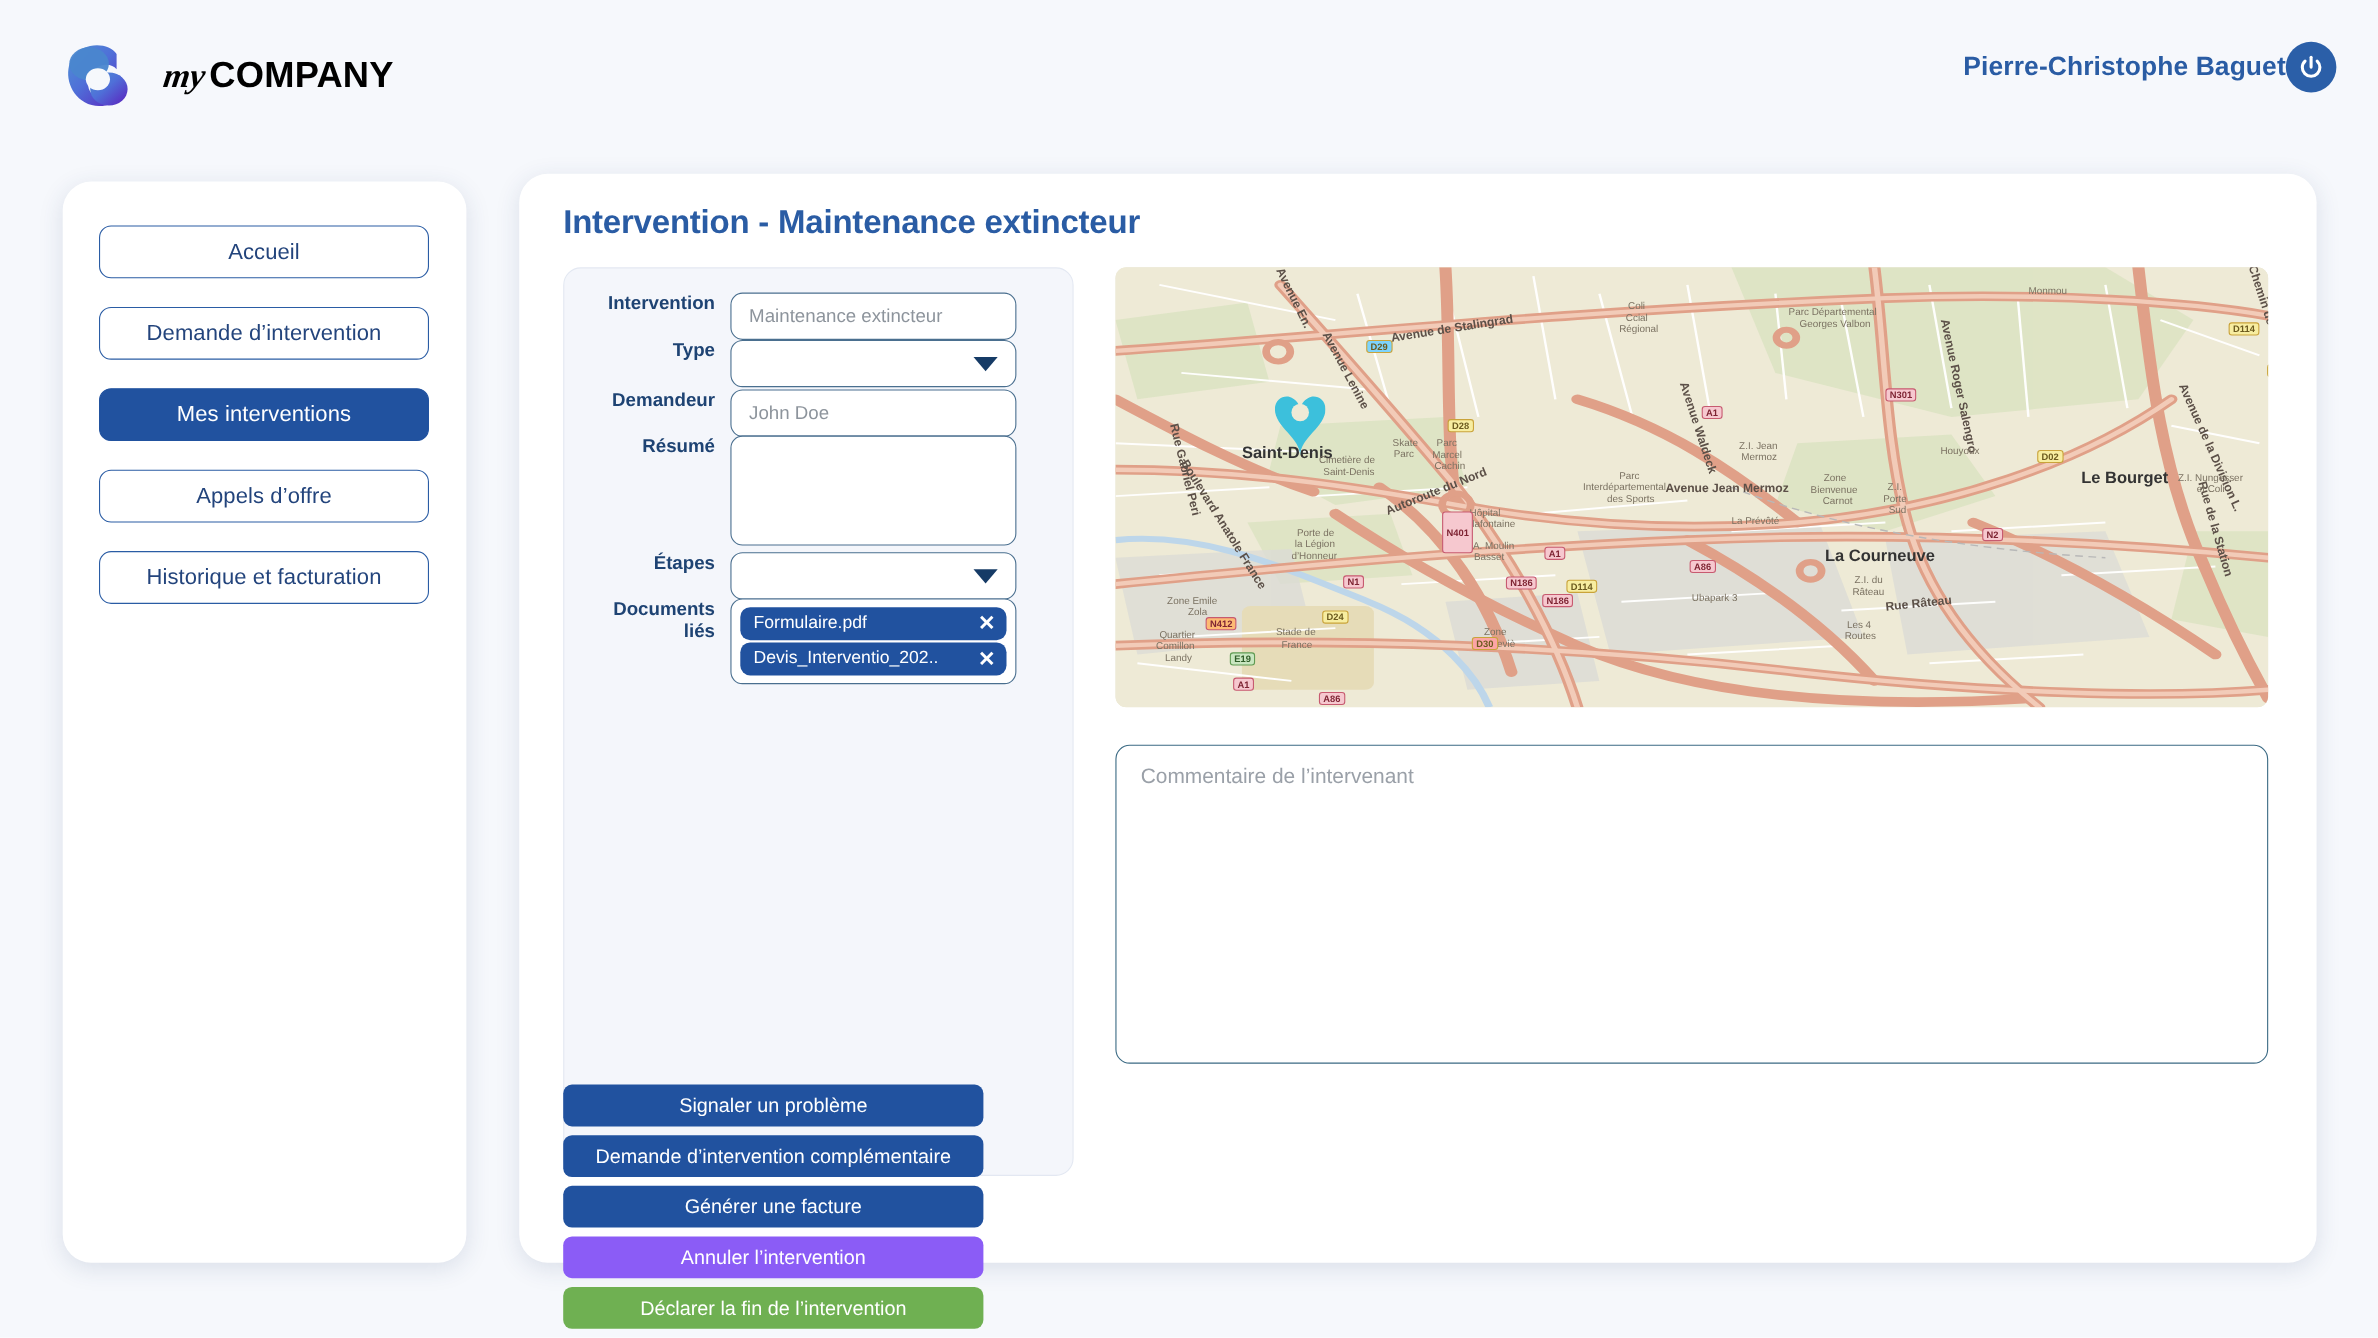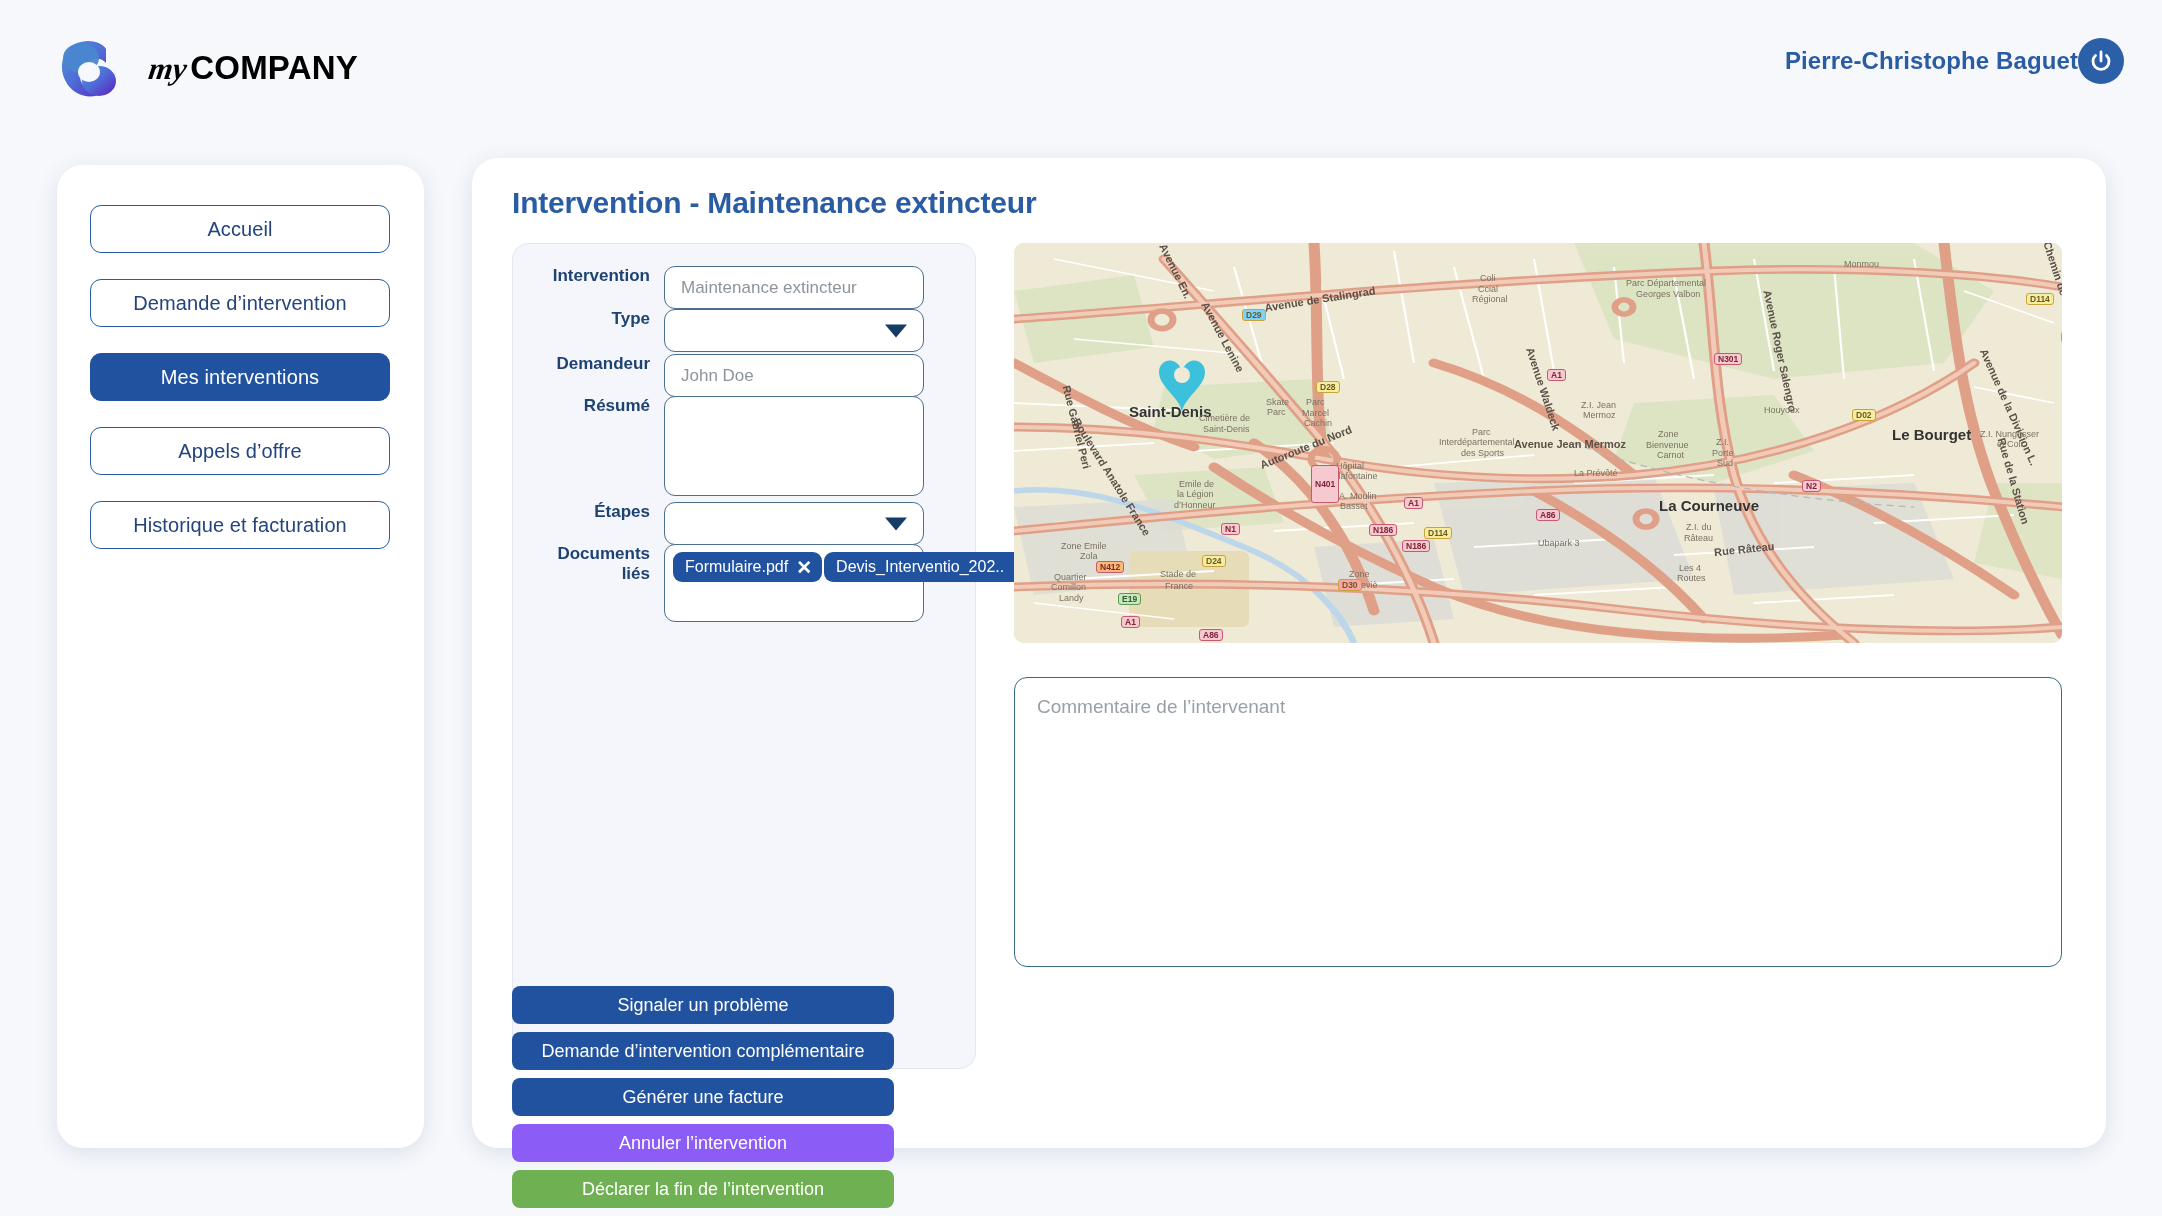--- a/index.html
+++ b/index.html
@@ -62,21 +62,21 @@
   }
   .fld {
     background:#fff; border:1.4px solid #4a6f8f; border-radius:11px;
     font-size:17px; color:#8d949c; font-family:"Liberation Sans", sans-serif;
   }
   .fld-input { width:260px; height:43px; display:flex; align-items:center; padding:0 16px; }
   .fld-select { width:260px; height:43px; display:flex; align-items:center; padding:0 16px; position:relative; }
   .caret { position:absolute; right:16px; top:50%; transform:translateY(-50%);
            width:0; height:0; border-left:11px solid transparent; border-right:11px solid transparent; border-top:13px solid #163b66; }
   .fld-textarea { width:260px; height:100px; }
-  .chips-box { width:260px; min-height:78px; padding:7px 8px; display:flex; flex-direction:row; gap:2px; }
+  .chips-box { width:260px; min-height:78px; padding:7px 8px; display:flex; flex-direction:column; gap:2px; }
   .chip {
     background:#21529f; color:#fff; border-radius:9px; height:30px;
     display:flex; align-items:center; justify-content:space-between;
     padding:0 10px 0 12px; font-size:16px;
   }
   .chip-x { font-size:19px; font-weight:bold; cursor:pointer; line-height:1; padding-left:8px; }
 
   
   .actions { position:absolute; left:40px; top:828px; width:382px; display:flex; flex-direction:column; gap:8px; }
   .act-btn {
@@ -290,21 +290,21 @@
         <div style="position: absolute; left: 185px; top: 169.6px; white-space: nowrap; pointer-events: none; font-size: 9px; color: rgb(123, 114, 98); font-family: &quot;Liberation Sans&quot;, sans-serif;">Cimetière de</div>
         <div style="position: absolute; left: 189px; top: 180.8px; white-space: nowrap; pointer-events: none; font-size: 9px; color: rgb(123, 114, 98); font-family: &quot;Liberation Sans&quot;, sans-serif;">Saint-Denis</div>
         <div style="position: absolute; left: 252px; top: 154.4px; white-space: nowrap; pointer-events: none; font-size: 9px; color: rgb(123, 114, 98); font-family: &quot;Liberation Sans&quot;, sans-serif;">Skate</div>
         <div style="position: absolute; left: 253px; top: 164px; white-space: nowrap; pointer-events: none; font-size: 9px; color: rgb(123, 114, 98); font-family: &quot;Liberation Sans&quot;, sans-serif;">Parc</div>
         <div style="position: absolute; left: 292px; top: 154.4px; white-space: nowrap; pointer-events: none; font-size: 9px; color: rgb(123, 114, 98); font-family: &quot;Liberation Sans&quot;, sans-serif;">Parc</div>
         <div style="position: absolute; left: 288px; top: 164.8px; white-space: nowrap; pointer-events: none; font-size: 9px; color: rgb(123, 114, 98); font-family: &quot;Liberation Sans&quot;, sans-serif;">Marcel</div>
         <div style="position: absolute; left: 290px; top: 175.2px; white-space: nowrap; pointer-events: none; font-size: 9px; color: rgb(123, 114, 98); font-family: &quot;Liberation Sans&quot;, sans-serif;">Cachin</div>
         <div style="position: absolute; left: 458px; top: 184px; white-space: nowrap; pointer-events: none; font-size: 9px; color: rgb(123, 114, 98); font-family: &quot;Liberation Sans&quot;, sans-serif;">Parc</div>
         <div style="position: absolute; left: 425px; top: 194.4px; white-space: nowrap; pointer-events: none; font-size: 9px; color: rgb(123, 114, 98); font-family: &quot;Liberation Sans&quot;, sans-serif;">Interdépartemental</div>
         <div style="position: absolute; left: 447px; top: 204.8px; white-space: nowrap; pointer-events: none; font-size: 9px; color: rgb(123, 114, 98); font-family: &quot;Liberation Sans&quot;, sans-serif;">des Sports</div>
-        <div style="position: absolute; left: 165px; top: 236px; white-space: nowrap; pointer-events: none; font-size: 9px; color: rgb(123, 114, 98); font-family: &quot;Liberation Sans&quot;, sans-serif;">Emile de</div>
+        <div style="position: absolute; left: 165px; top: 236px; white-space: nowrap; pointer-events: none; font-size: 9px; color: rgb(123, 114, 98); font-family: &quot;Liberation Sans&quot;, sans-serif;">Porte de</div>
         <div style="position: absolute; left: 163px; top: 246.4px; white-space: nowrap; pointer-events: none; font-size: 9px; color: rgb(123, 114, 98); font-family: &quot;Liberation Sans&quot;, sans-serif;">la Légion</div>
         <div style="position: absolute; left: 160px; top: 256.8px; white-space: nowrap; pointer-events: none; font-size: 9px; color: rgb(123, 114, 98); font-family: &quot;Liberation Sans&quot;, sans-serif;">d’Honneur</div>
         <div style="position: absolute; left: 322px; top: 217.6px; white-space: nowrap; pointer-events: none; font-size: 9px; color: rgb(123, 114, 98); font-family: &quot;Liberation Sans&quot;, sans-serif;">Hôpital</div>
         <div style="position: absolute; left: 313px; top: 228px; white-space: nowrap; pointer-events: none; font-size: 9px; color: rgb(123, 114, 98); font-family: &quot;Liberation Sans&quot;, sans-serif;">Delafontaine</div>
         <div style="position: absolute; left: 317px; top: 248px; white-space: nowrap; pointer-events: none; font-size: 9px; color: rgb(123, 114, 98); font-family: &quot;Liberation Sans&quot;, sans-serif;">Z.A. Moulin</div>
         <div style="position: absolute; left: 326px; top: 258.4px; white-space: nowrap; pointer-events: none; font-size: 9px; color: rgb(123, 114, 98); font-family: &quot;Liberation Sans&quot;, sans-serif;">Basset</div>
         <div style="position: absolute; left: 146px; top: 326.4px; white-space: nowrap; pointer-events: none; font-size: 9px; color: rgb(123, 114, 98); font-family: &quot;Liberation Sans&quot;, sans-serif;">Stade de</div>
         <div style="position: absolute; left: 151px; top: 337.6px; white-space: nowrap; pointer-events: none; font-size: 9px; color: rgb(123, 114, 98); font-family: &quot;Liberation Sans&quot;, sans-serif;">France</div>
         <div style="position: absolute; left: 40px; top: 328.8px; white-space: nowrap; pointer-events: none; font-size: 9px; color: rgb(123, 114, 98); font-family: &quot;Liberation Sans&quot;, sans-serif;">Quartier</div>
         <div style="position: absolute; left: 37px; top: 339.2px; white-space: nowrap; pointer-events: none; font-size: 9px; color: rgb(123, 114, 98); font-family: &quot;Liberation Sans&quot;, sans-serif;">Comillon</div>

